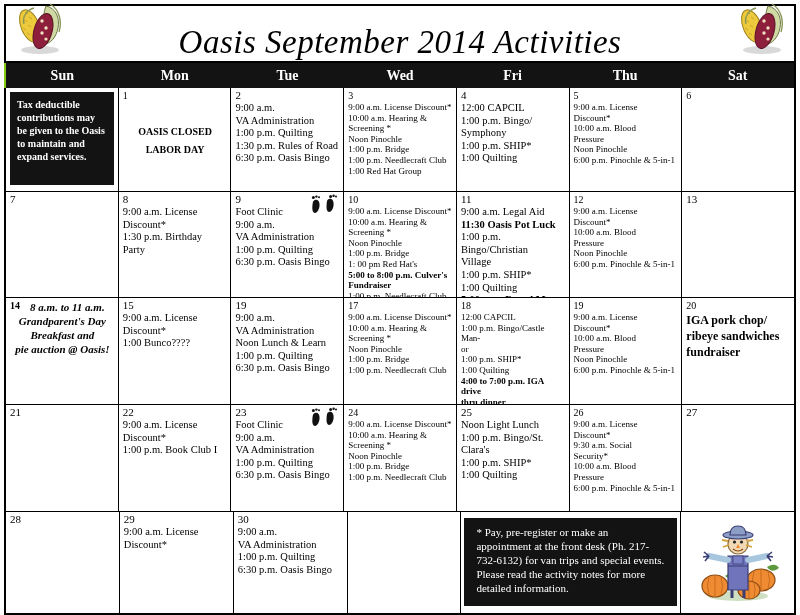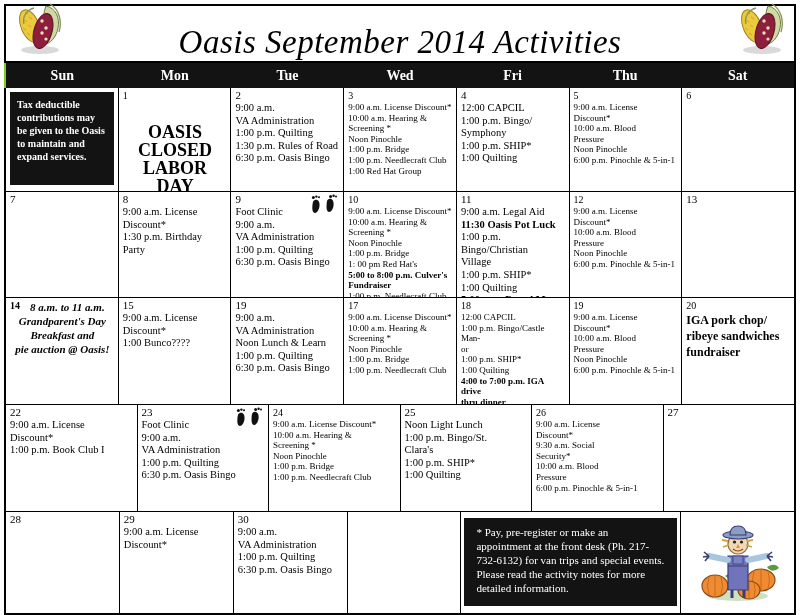--- a/index.html
+++ b/index.html
@@ -133,21 +133,21 @@
   }
   .note-footer {
     left: 3px; top: 6px; right: 3px; bottom: 7px;
     padding: 7px 12px;
     font-size: 11px;
     line-height: 14px;
   }
 
   .closed {
     font-weight: bold;
-    font-size: 18px;
+    font-size: 10px;
     line-height: 18px;
     text-align: center;
     margin-top: 22px;
   }
 
   .gp {
     font-style: italic;
     font-weight: bold;
     font-size: 11px;
     line-height: 14px;
@@ -447,20 +447,24 @@
         <div class="daynum">20</div>
         <div class="bigbold">
           <span>IGA pork chop/</span><br>
           <span>ribeye sandwiches</span><br>
           <span>fundraiser</span>
         </div>
       </div>
     </div>
 
     <div class="wrow r3">
+      <div class="cell big">
+        <div class="daynum">21</div>
+        <div class="events"></div>
+      </div>
 
       <div class="cell big">
         <div class="daynum">22</div>
         <div class="events">
             <div class="ev">9:00 a.m. License</div>
             <div class="ev"> Discount*</div>
             <div class="ev">1:00 p.m. Book Club I</div>
           </div>
       </div>
 

